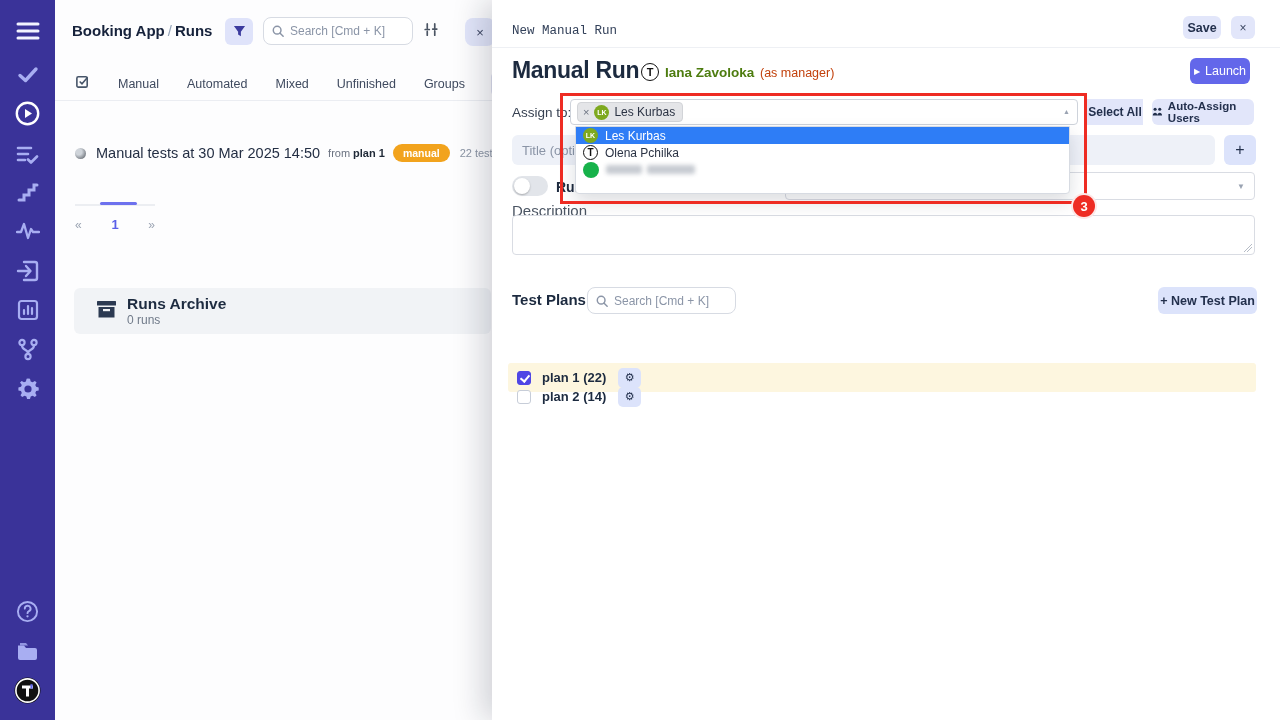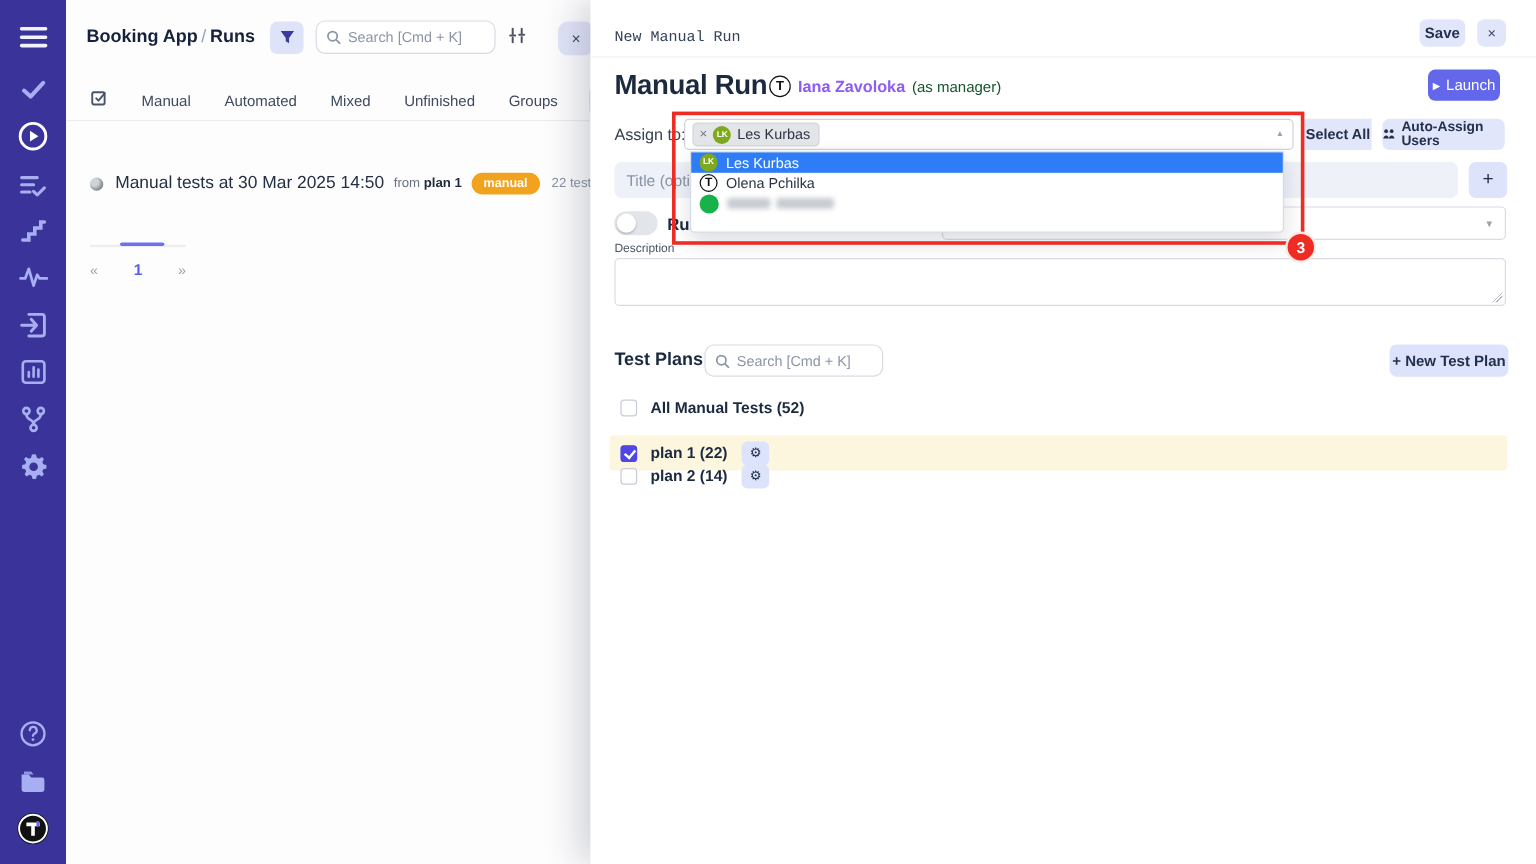--- a/index.html
+++ b/index.html
@@ -55,22 +55,22 @@
 
   
   .modal { position:absolute; left:492px; top:0; width:788px; height:720px; background:#ffffff; box-shadow:-10px 0 28px rgba(15,23,42,.18); z-index:30; }
   .modal-topbar-title { position:absolute; left:20px; top:24px; font-size:12.5px; color:#33415a;font-family:Liberation Mono, monospace; }
   .save-btn { position:absolute; left:691px; top:16px; width:38px; height:23px; background:#e2e6fa; border-radius:6px; font-size:12.5px; font-weight:bold; color:#23304d; display:flex; align-items:center; justify-content:center; cursor:pointer; }
   .modal-close-btn { position:absolute; left:739px; top:16px; width:24px; height:23px; background:#e2e6fa; border-radius:6px; font-size:12px; color:#3c4763; display:flex; align-items:center; justify-content:center; cursor:pointer; }
   .modal-divider { position:absolute; left:0; top:47px; width:788px; height:1px; background:#eef0f4; }
 
   .mr-title { position:absolute; left:20px; top:57px; font-size:23px; font-weight:800; color:#1c2a3f; letter-spacing:-0.3px; }
   .mgr-avatar { position:absolute; left:149px; top:63px; width:18px; height:18px; border:1.6px solid #111; border-radius:50%; background:#fff; display:flex; align-items:center; justify-content:center; font-size:11px; font-weight:bold; color:#111; }
-  .mgr-name { position:absolute; left:173px; top:65px; font-size:13.5px; font-weight:bold; color:#8b5cf6; }
-  .mgr-suffix { position:absolute; left:268px; top:66px; font-size:12.5px; color:#14532d; }
+  .mgr-name { position:absolute; left:173px; top:65px; font-size:13.5px; font-weight:bold; color:#4d7c0f; }
+  .mgr-suffix { position:absolute; left:268px; top:66px; font-size:12.5px; color:#c2410c; }
   .launch-btn { position:absolute; left:698px; top:58px; width:60px; height:26px; background:#6367ea; border-radius:6px; color:#fff; font-size:12.5px; display:flex; align-items:center; justify-content:center; gap:5px; cursor:pointer; }
   .launch-btn .play { font-size:8px; }
 
   .assign-label { position:absolute; left:20px; top:105px; font-size:13.5px; color:#374151; }
   .assign-select { position:absolute; left:78px; top:99px; width:508px; height:26px; background:#fff; border:1px solid #ced3db; border-radius:4px; display:flex; align-items:center; padding:0 6px; cursor:pointer; }
   .chip { background:#e4e5e8; border:1px solid #d2d4d8; border-radius:4px; height:20px; display:flex; align-items:center; padding:0 7px 0 5px; gap:5px; }
   .chip .x { color:#6b7280; font-size:11px; cursor:pointer; }
   .avatar { width:15px; height:15px; border-radius:50%; color:#fff; font-size:7px; font-weight:bold; display:flex; align-items:center; justify-content:center; flex:none; }
   .avatar.lk { background:#7ea91f; }
   .avatar.vs { background:#b23a1b; }
@@ -93,21 +93,21 @@
   .title-input { position:absolute; left:20px; top:135px; width:703px; height:30px; background:#eef1f8; border-radius:6px; display:flex; align-items:center; padding:0 10px; }
   .title-input .ph { font-size:13px; color:#8a94a6; }
   .plus-btn { position:absolute; left:732px; top:135px; width:32px; height:30px; background:#dce3fb; border-radius:6px; font-size:16px; color:#23304d; display:flex; align-items:center; justify-content:center; cursor:pointer; }
 
   .toggle { position:absolute; left:20px; top:176px; width:36px; height:20px; background:#e2e5ea; border-radius:10px; cursor:pointer; }
   .toggle .knob { position:absolute; left:2px; top:2px; width:16px; height:16px; background:#fff; border-radius:50%; box-shadow:0 1px 2px rgba(0,0,0,.25); }
   .toggle-label { position:absolute; left:64px; top:179px; font-size:14px; font-weight:bold; color:#1d2a3e; }
   .env-select { position:absolute; left:293px; top:172px; width:470px; height:28px; background:#fff; border:1px solid #d9dce3; border-radius:4px; cursor:pointer; }
   .env-select .caret { position:absolute; right:9px; top:9px; font-size:8px; color:#9aa3b2; }
 
-  .desc-label { position:absolute; left:20px; top:202px; font-size:10px; color:#4b5563; }
+  .desc-label { position:absolute; left:20px; top:202px; font-size:15px; color:#4b5563; }
   .desc-area { position:absolute; left:20px; top:215px; width:743px; height:40px; background:#fff; border:1px solid #d9dce3; border-radius:4px; cursor:text; }
   .resize-grip { position:absolute; right:2px; bottom:2px; width:9px; height:9px;
     background:linear-gradient(135deg, transparent 0 50%, #b6bcc6 50% 57%, transparent 57% 68%, #b6bcc6 68% 75%, transparent 75%); }
 
   .tp-heading { position:absolute; left:20px; top:291px; font-size:15px; font-weight:bold; color:#1c2a3f; }
   .tp-search { position:absolute; left:95px; top:287px; width:149px; height:27px; border:1px solid #d7dbe3; border-radius:8px; background:#fff; display:flex; align-items:center; padding:0 8px; gap:6px; }
   .tp-search .ph { font-size:12px; color:#8b95a7; }
   .tp-search svg { flex:none; color:#8b95a7; }
   .new-plan-btn { position:absolute; left:666px; top:287px; width:99px; height:27px; background:#dce3fb; border-radius:6px; font-size:12.5px; font-weight:bold; color:#23304d; display:flex; align-items:center; justify-content:center; cursor:pointer; }
 
@@ -262,20 +262,33 @@
     </div>
 
     <div class="pager-track"></div>
     <div class="pager-thumb"></div>
     <div class="pager">
       <span class="arrow">«</span>
       <span class="pnum">1</span>
       <span class="arrow">»</span>
     </div>
 
+    <div class="archive-card">
+      <span class="archive-icon">
+        <svg width="21" height="19" viewBox="0 0 21 19" fill="currentColor">
+            <rect x="1" y="1" width="19" height="4.5" rx="0.5"></rect>
+            <path d="M2.5 7h16v10.5h-16z"></path>
+            <rect x="7" y="9" width="7" height="2.2" fill="#f1f3f6"></rect>
+          </svg>
+      </span>
+      <span>
+        <div class="archive-title">Runs Archive</div>
+        <div class="archive-sub">0 runs</div>
+      </span>
+    </div>
   </section>
 
   <section class="modal">
     <div class="modal-topbar-title">New Manual Run</div>
     <div class="save-btn">Save</div>
     <div class="modal-close-btn">
         <span>×</span>
       </div>
     <div class="modal-divider"></div>
 
@@ -349,24 +362,20 @@
     <div class="tp-heading">Test Plans</div>
     <div class="tp-search">
       <svg width="12" height="12" viewBox="0 0 14 14" fill="none" stroke="currentColor" stroke-width="1.7">
           <circle cx="6" cy="6" r="4.5"></circle>
           <path d="M9.5 9.5L13 13" stroke-linecap="round"></path>
         </svg>
       <span class="ph">Search [Cmd + K]</span>
     </div>
     <div class="new-plan-btn">+ New Test Plan</div>
 
-    <div class="plan-row" style="top:325px;">
-      <span class="cb"></span>
-      <span class="plan-label">All Manual Tests (52)</span>
-    </div>
     <div class="plan-row hl" style="top:351px;margin-top:12px;">
       <span class="cb checked"></span>
       <span class="plan-label">plan 1 (22)</span>
       <span class="gear-btn">
           <span>⚙</span>
         </span>
     </div>
     <div class="plan-row" style="top:382px;">
       <span class="cb"></span>
       <span class="plan-label">plan 2 (14)</span>

